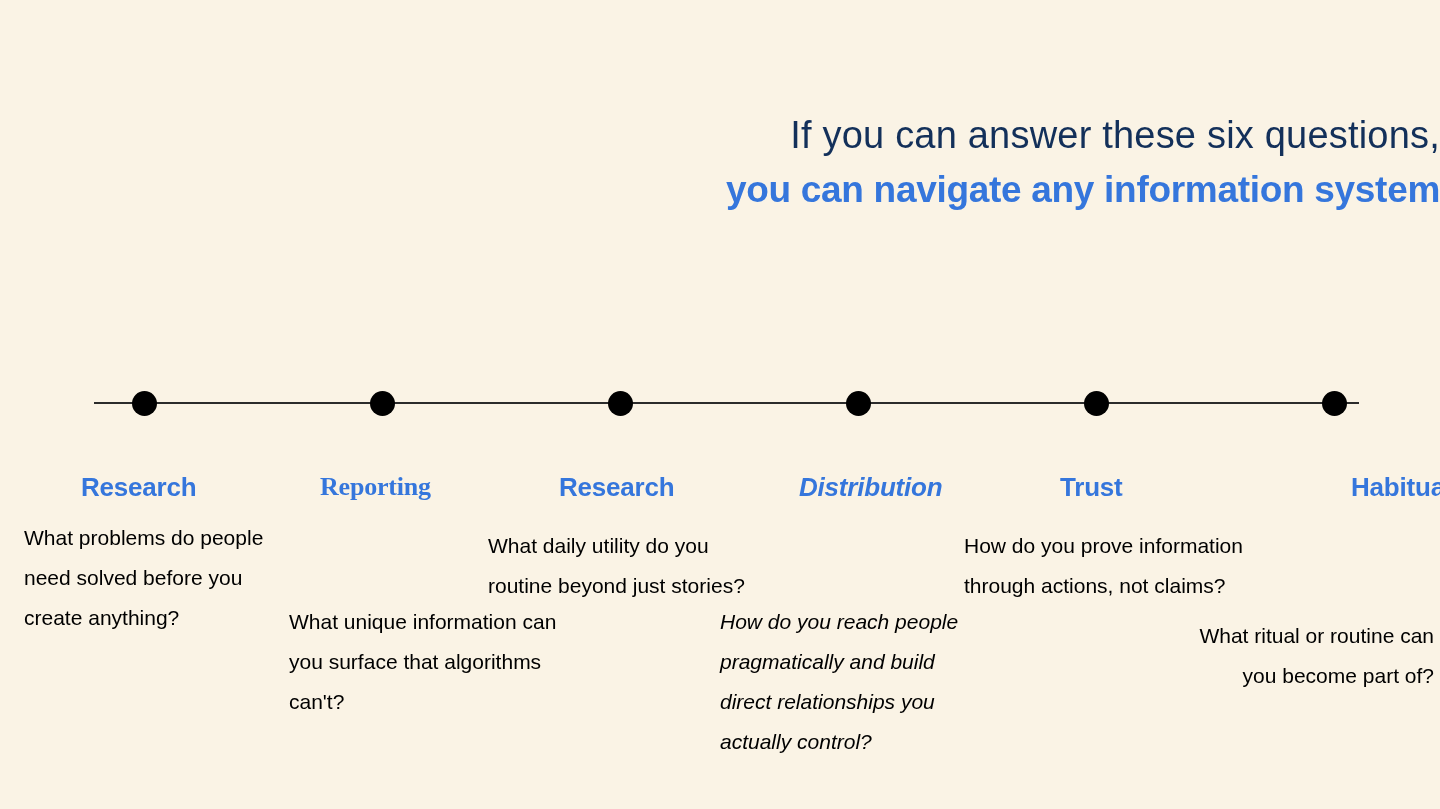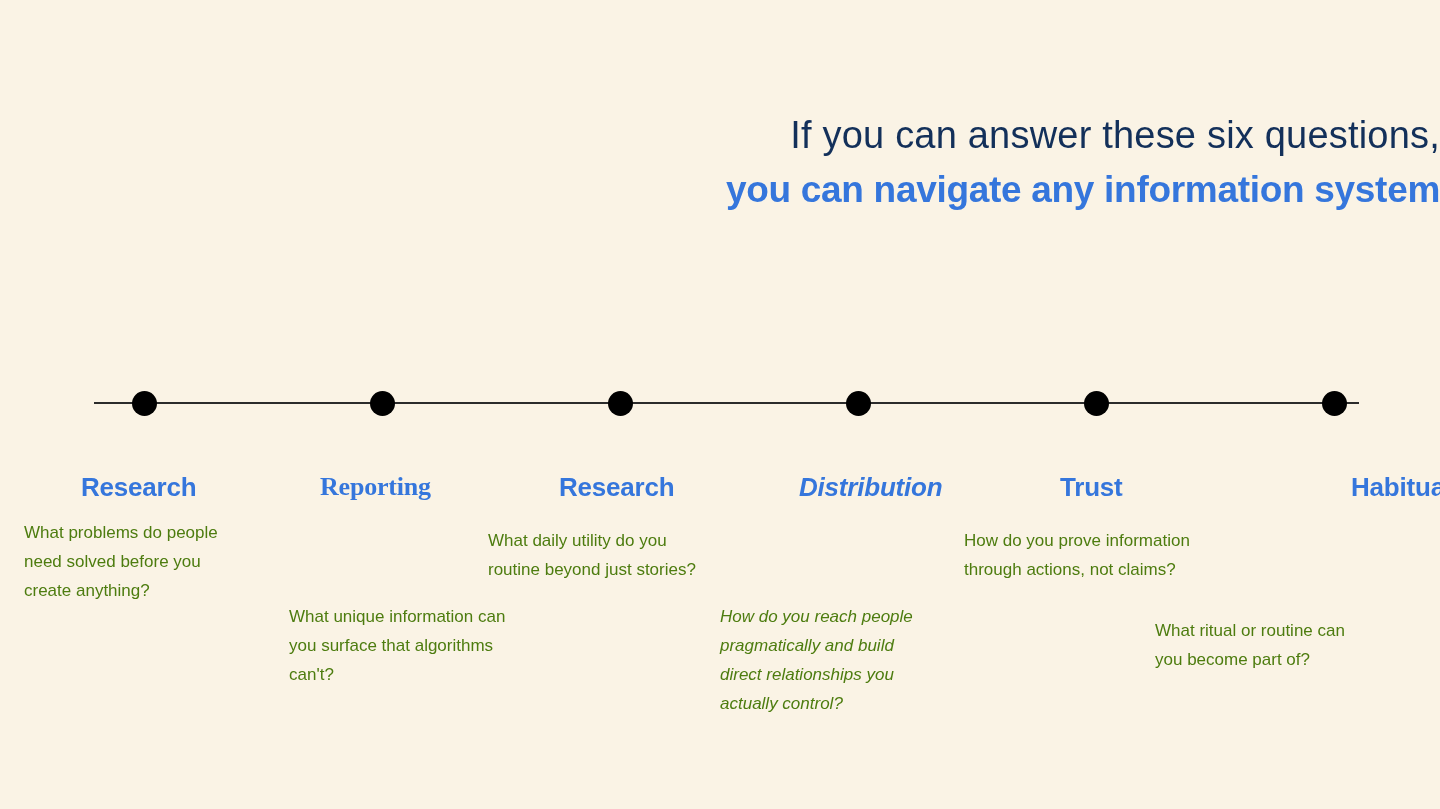--- a/index.html
+++ b/index.html
@@ -58,23 +58,23 @@
     position: absolute;
     top: 472px;
     font-size: 26px;
     font-weight: 700;
     color: #3576dc;
     white-space: nowrap;
     letter-spacing: -0.2px;
   }
   .stage-question {
     position: absolute;
-    font-size: 17px;
-    line-height: 29px;
-    color: #4d7c0f;
+    font-size: 21px;
+    line-height: 40px;
+    color: #000000;
     white-space: pre-line;
   }
 </style>
 </head>
 <body>
 
 <div class="headline headline-line1">If you can answer these six questions,</div>
 <div class="headline headline-line2"><span class="accent">you can navigate any information system</span><span class="period">.</span></div>
 
 <div class="timeline-line"></div>
@@ -104,14 +104,14 @@
 <div class="stage-question" style="left:720px; top:602px; width:250px;font-style:italic;">How do you reach people
 pragmatically and build
 direct relationships you
 actually control?</div>
 
 <div class="stage-title" style="left:1038px;margin-left:22px;">Trust</div>
 <div class="stage-question" style="left:964px; top:526px; width:280px;">How do you prove information
 through actions, not claims?</div>
 
 <div class="stage-title" style="left:1351px;">Habituation</div>
-<div class="stage-question" style="right:25px; top:616px; width:260px; text-align:left;">What ritual or routine can
+<div class="stage-question" style="right:6px; top:616px; width:260px; text-align:right;">What ritual or routine can
 you become part of?</div>
 
 </body></html>

